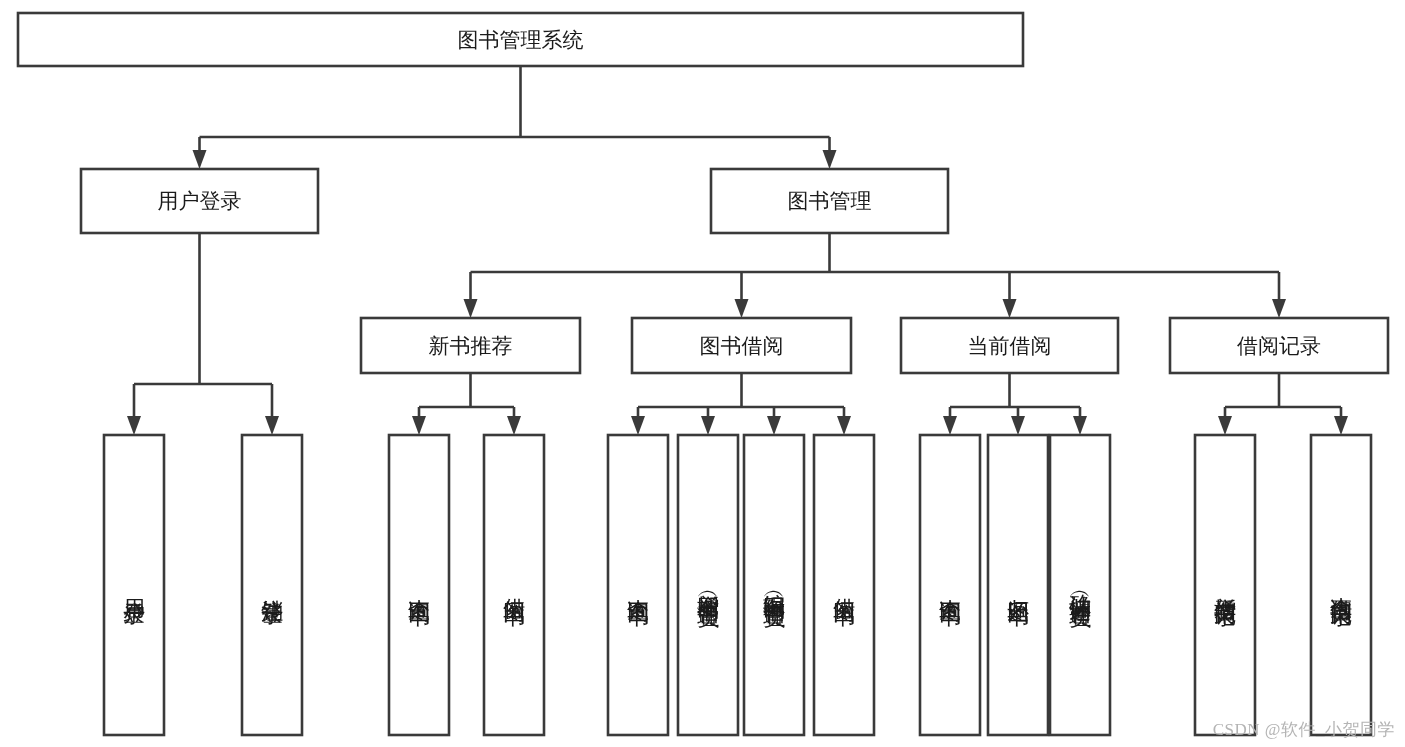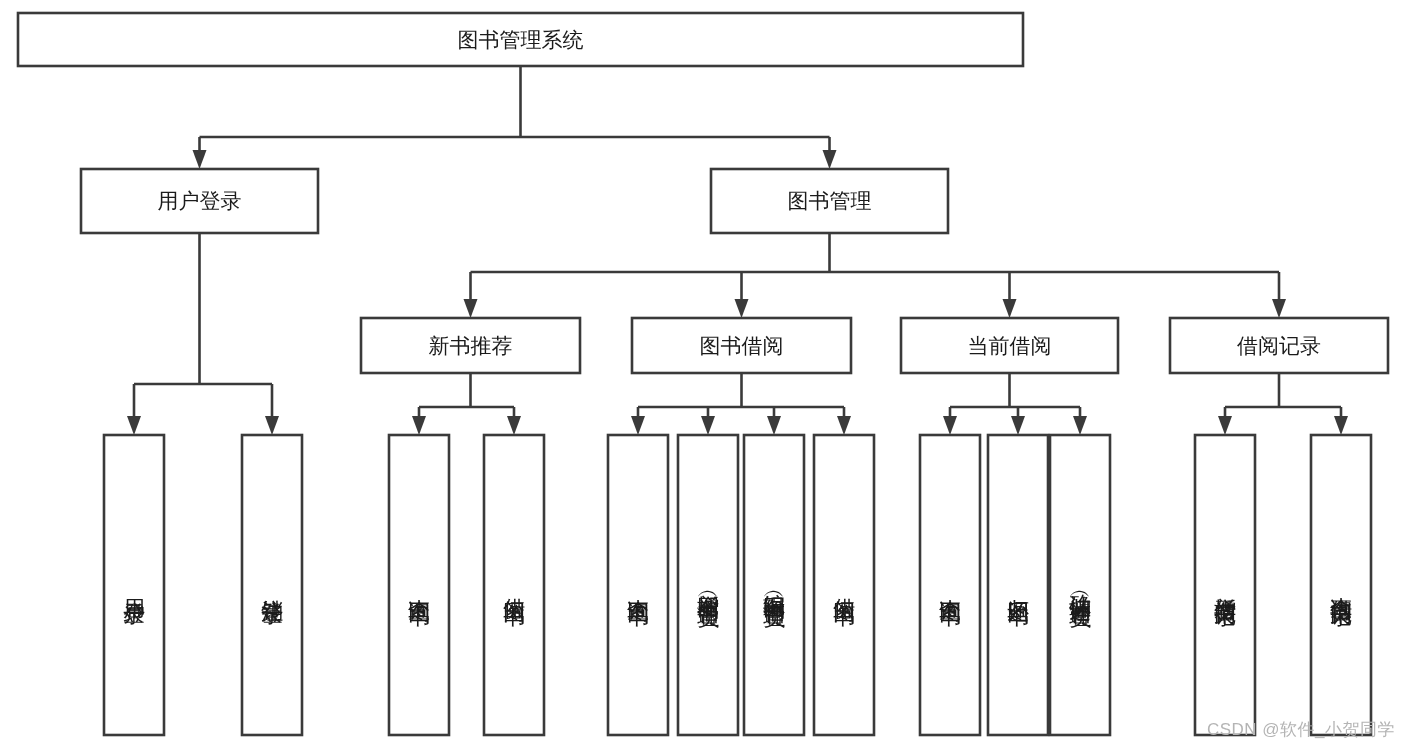--- a/index.html
+++ b/index.html
@@ -62,21 +62,21 @@
     line-height: 1.12;
     letter-spacing: 2px;
     color: #1b1b1b;
     white-space: nowrap;
     text-align: center;
   }
   .watermark {
     position: absolute;
     right: 10px;
     bottom: 6px;
-    font-family: Liberation Sans, sans-serif;
+    font-family: Liberation Serif, serif;
     font-size: 17px;
     color: #b4b4b4;
     letter-spacing: 0.5px;
     white-space: nowrap;
   }
 </style>
 </head>
 <body>
 
 <div id="diagram-root">

